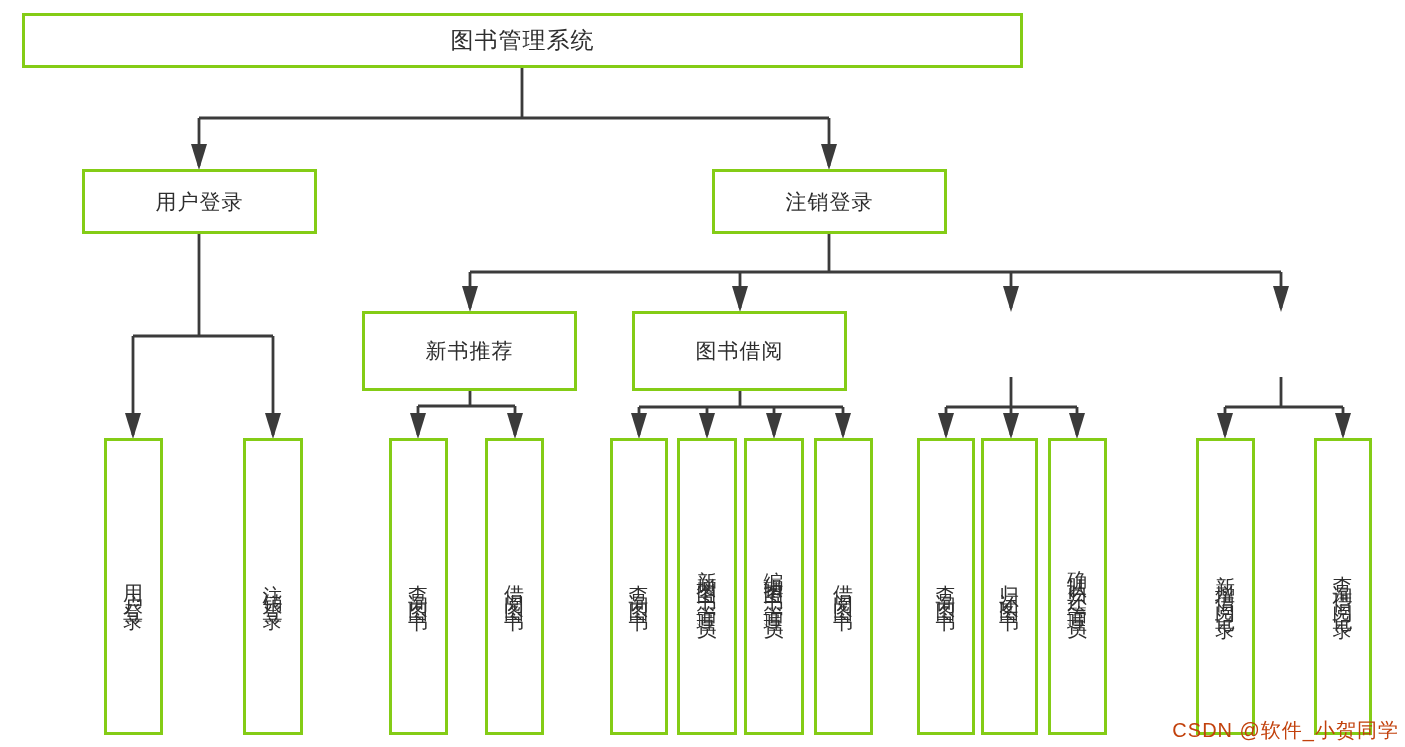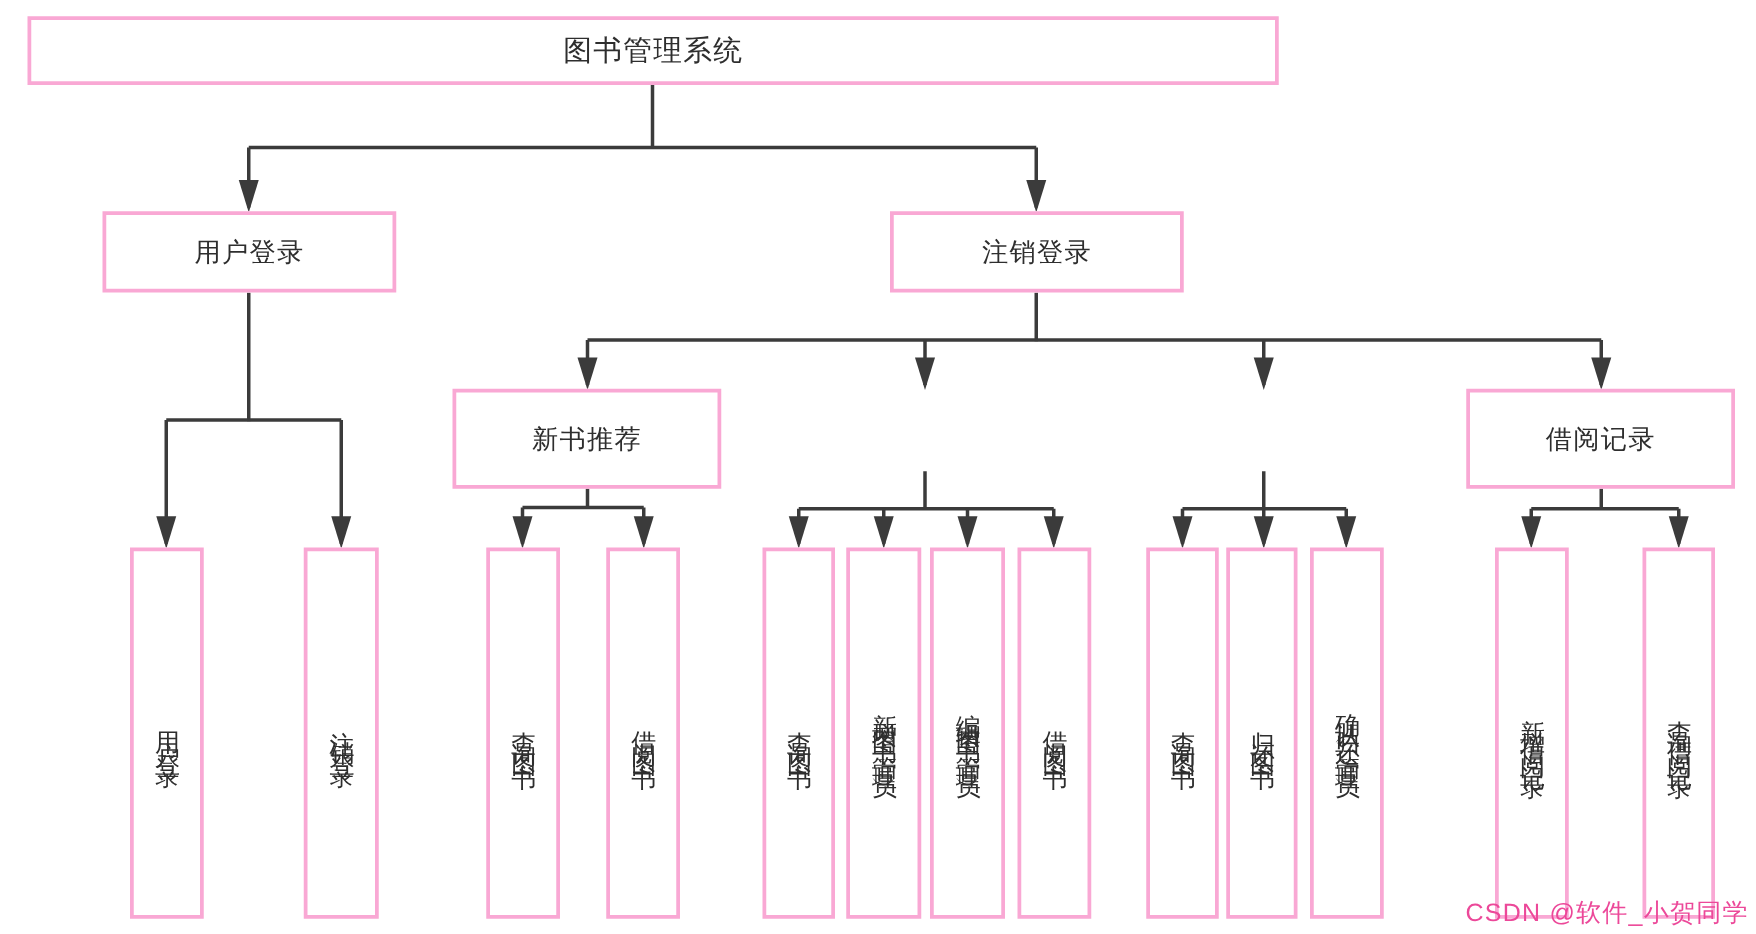--- a/index.html
+++ b/index.html
@@ -10,21 +10,21 @@
     background: #ffffff;
     font-family: "Liberation Sans", "DejaVu Sans", sans-serif;
     overflow: hidden;
   }
   svg.wires { position: absolute; left: 0; top: 0; width: 1405px; height: 747px; }
   svg.wires line, svg.wires path { stroke: #3b3b3b; stroke-width: 2.8; fill: none; }
   svg.wires polygon { fill: #3b3b3b; stroke: none; }
   .box {
     position: absolute;
     box-sizing: border-box;
-    border: 3px solid #f9a8d4;
+    border: 3px solid #84cc16;
     background: #ffffff;
     display: flex;
     align-items: center;
     justify-content: center;
     color: #2e2e2e;
     text-align: center;
   }
   .root  { left: 22px;  top: 13px;  width: 1001px; height: 55px; font-size: 23px; letter-spacing: 1px; }
   .lvl2  { top: 169px; width: 235px; height: 65px; font-size: 21px; letter-spacing: 1px; }
   .lvl3  { top: 311px; width: 215px; height: 80px; font-size: 21px; letter-spacing: 1px; }
@@ -34,21 +34,21 @@
     text-orientation: mixed;
     letter-spacing: 9px;
     line-height: 1.0;
   }
   .leaf.long { letter-spacing: 7px; }
   .watermark {
     position: absolute;
     right: 6px;
     bottom: 3px;
     font-size: 20px;
-    color: #ec4899;
+    color: #c2410c;
     letter-spacing: 1px;
     white-space: nowrap;
   }
 </style>
 </head>
 <body>
 
 <div class="canvas">
 
   <svg class="wires" aria-hidden="true">
@@ -112,21 +112,21 @@
     <line x1="1343" y1="407" x2="1343" y2="435"></line>
     <polygon points="1343,439 1335,413 1351,413"></polygon>
   </svg>
 
   <div class="box root">图书管理系统</div>
 
   <div class="box lvl2" style="left:82px">用户登录</div>
   <div class="box lvl2" style="left:712px">注销登录</div>
 
   <div class="box lvl3" style="left:362px">新书推荐</div>
-  <div class="box lvl3" style="left:1173px">借阅记录</div>
+  <div class="box lvl3" style="left:632px">图书借阅</div>
 
   <div class="box leaf" style="left:104px;width:59px">用户登录</div>
   <div class="box leaf" style="left:243px;width:60px">注销登录</div>
   <div class="box leaf" style="left:389px;width:59px">查询图书</div>
   <div class="box leaf" style="left:485px;width:59px">借阅图书</div>
   <div class="box leaf" style="left:610px;width:58px">查询图书</div>
   <div class="box leaf long" style="left:677px;width:60px">新增图书（管理员）</div>
   <div class="box leaf long" style="left:744px;width:60px">编辑图书（管理员）</div>
   <div class="box leaf" style="left:814px;width:59px">借阅图书</div>
   <div class="box leaf" style="left:917px;width:58px">查询图书</div>

